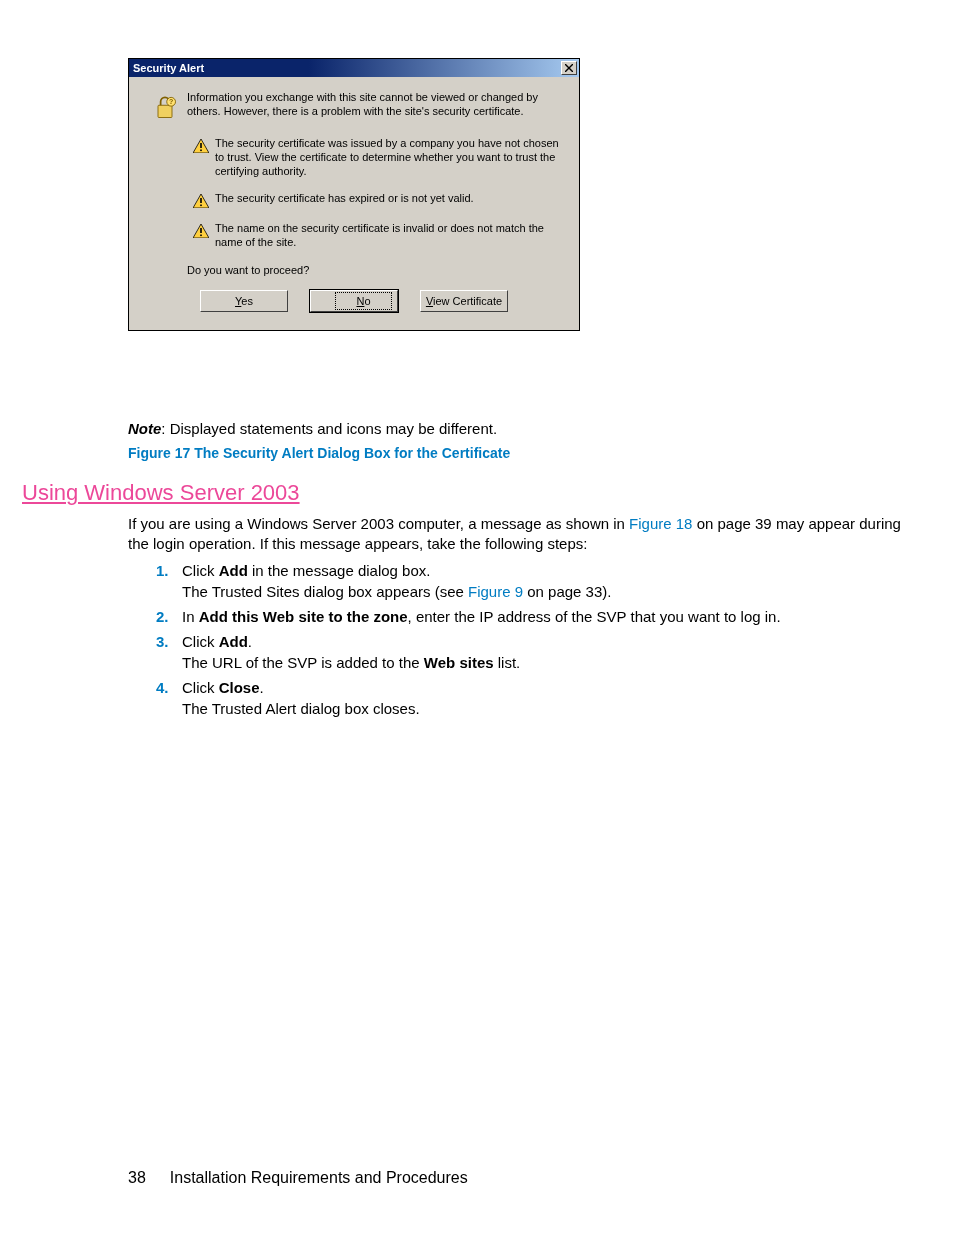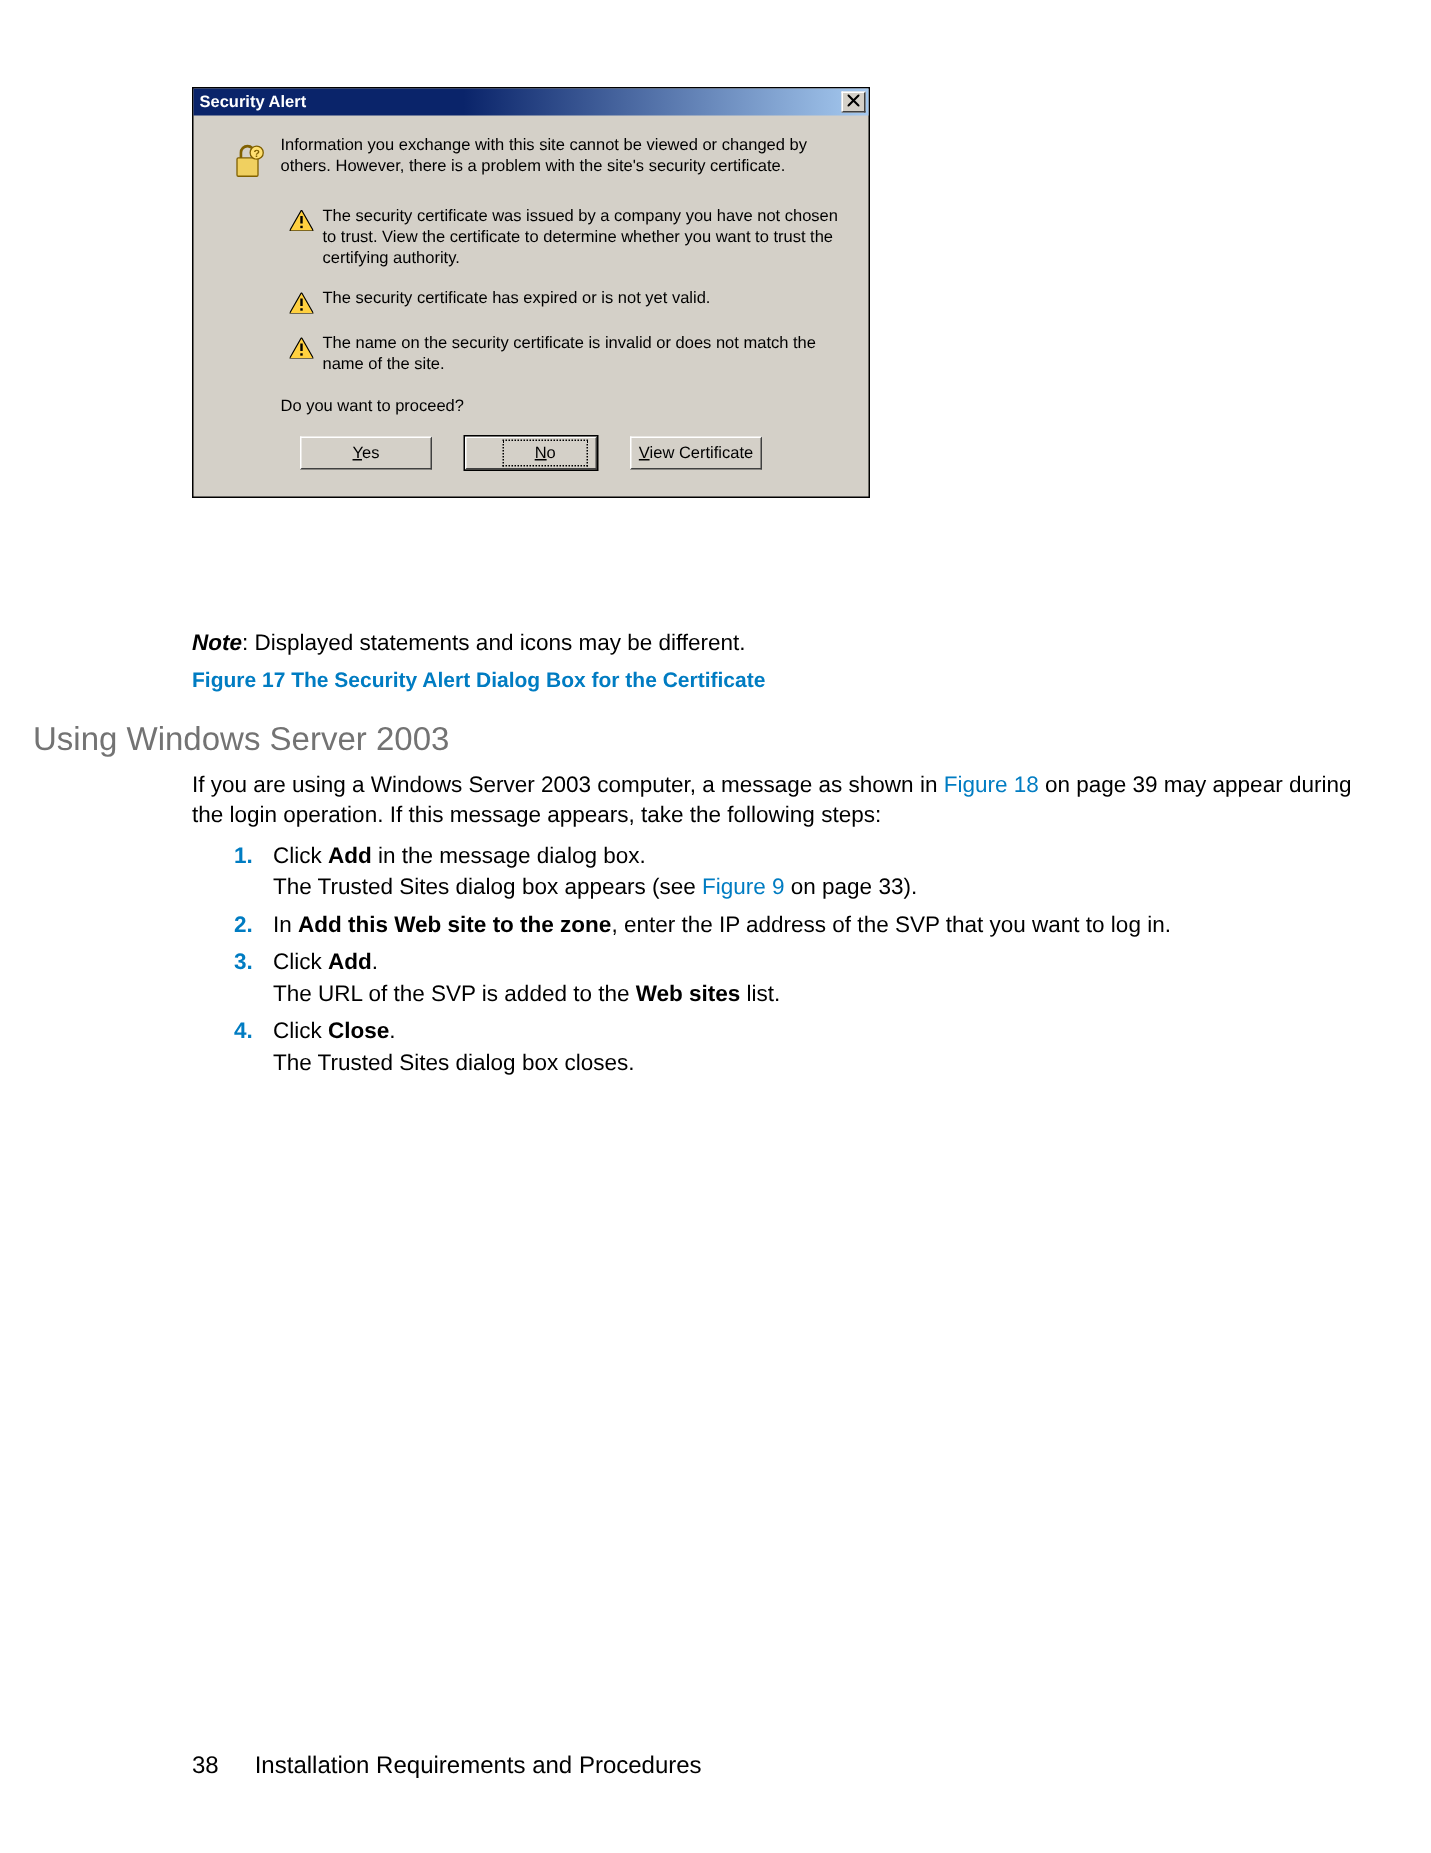--- a/index.html
+++ b/index.html
@@ -118,23 +118,24 @@
   .fig-caption {
     color: #007cc2;
     font-weight: bold;
     font-size: 14px;
     margin-bottom: 26px;
   }
   .section-heading {
     position: absolute;
     left: 22px;
     top: 480px;
-    color: #737373;
+    color: #ec4899;
     font-size: 22px;
     font-weight: normal;
+    text-decoration: underline;
   }
   .para {
     position: absolute;
     left: 128px;
     width: 790px;
     font-size: 15px;
     line-height: 1.35;
   }
   .link { color: #007cc2; }
   .bold { font-weight: bold; }
@@ -276,21 +277,21 @@
     <span class="step-num">3.</span>
     <span class="step-body">
       <span>Click </span><span class="bold">Add</span><span>.</span><br>
       <span>The URL of the SVP is added to the </span><span class="bold">Web sites</span><span> list.</span>
     </span>
   </li>
   <li>
     <span class="step-num">4.</span>
     <span class="step-body">
       <span>Click </span><span class="bold">Close</span><span>.</span><br>
-      <span>The Trusted Sites dialog box closes.</span>
+      <span>The Trusted Alert dialog box closes.</span>
     </span>
   </li>
 </ol>
 
 <div class="footer">
   <span class="page-num">38</span>
   <span class="footer-title">Installation Requirements and Procedures</span>
 </div>
 
 </body></html>

